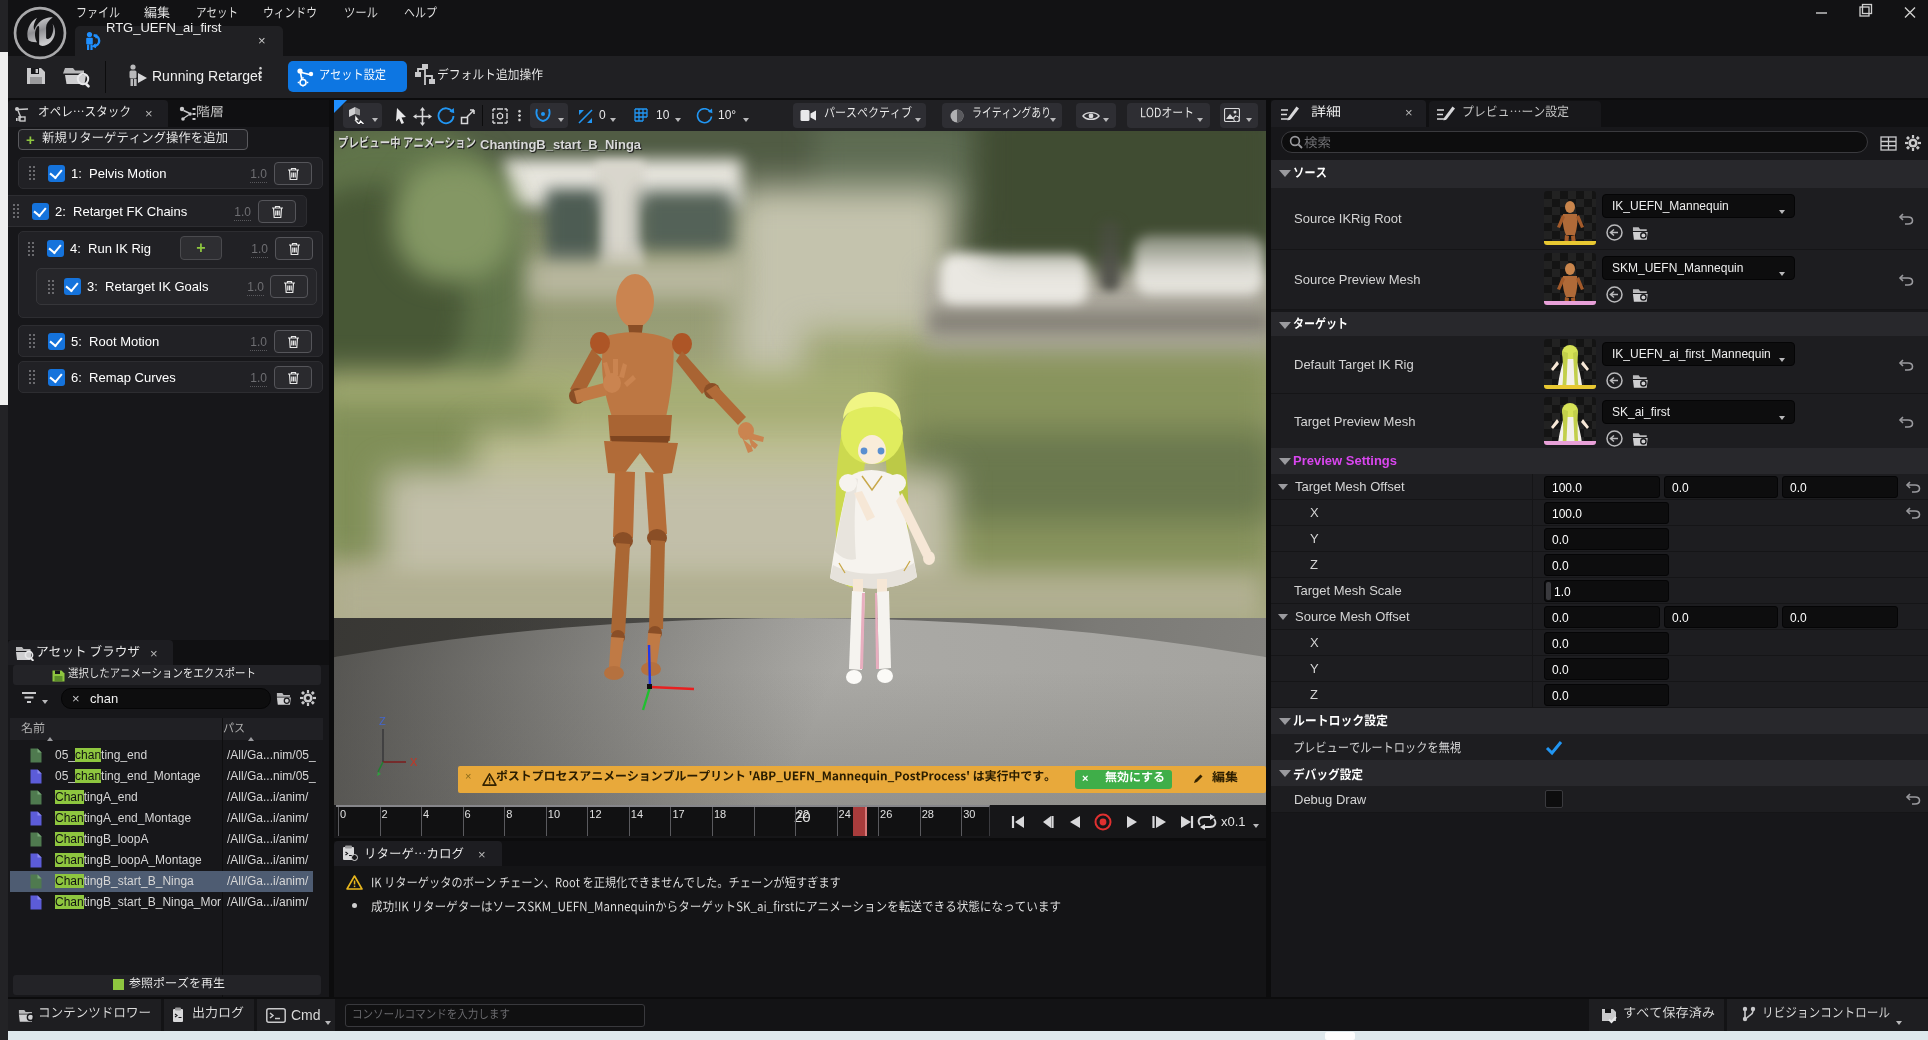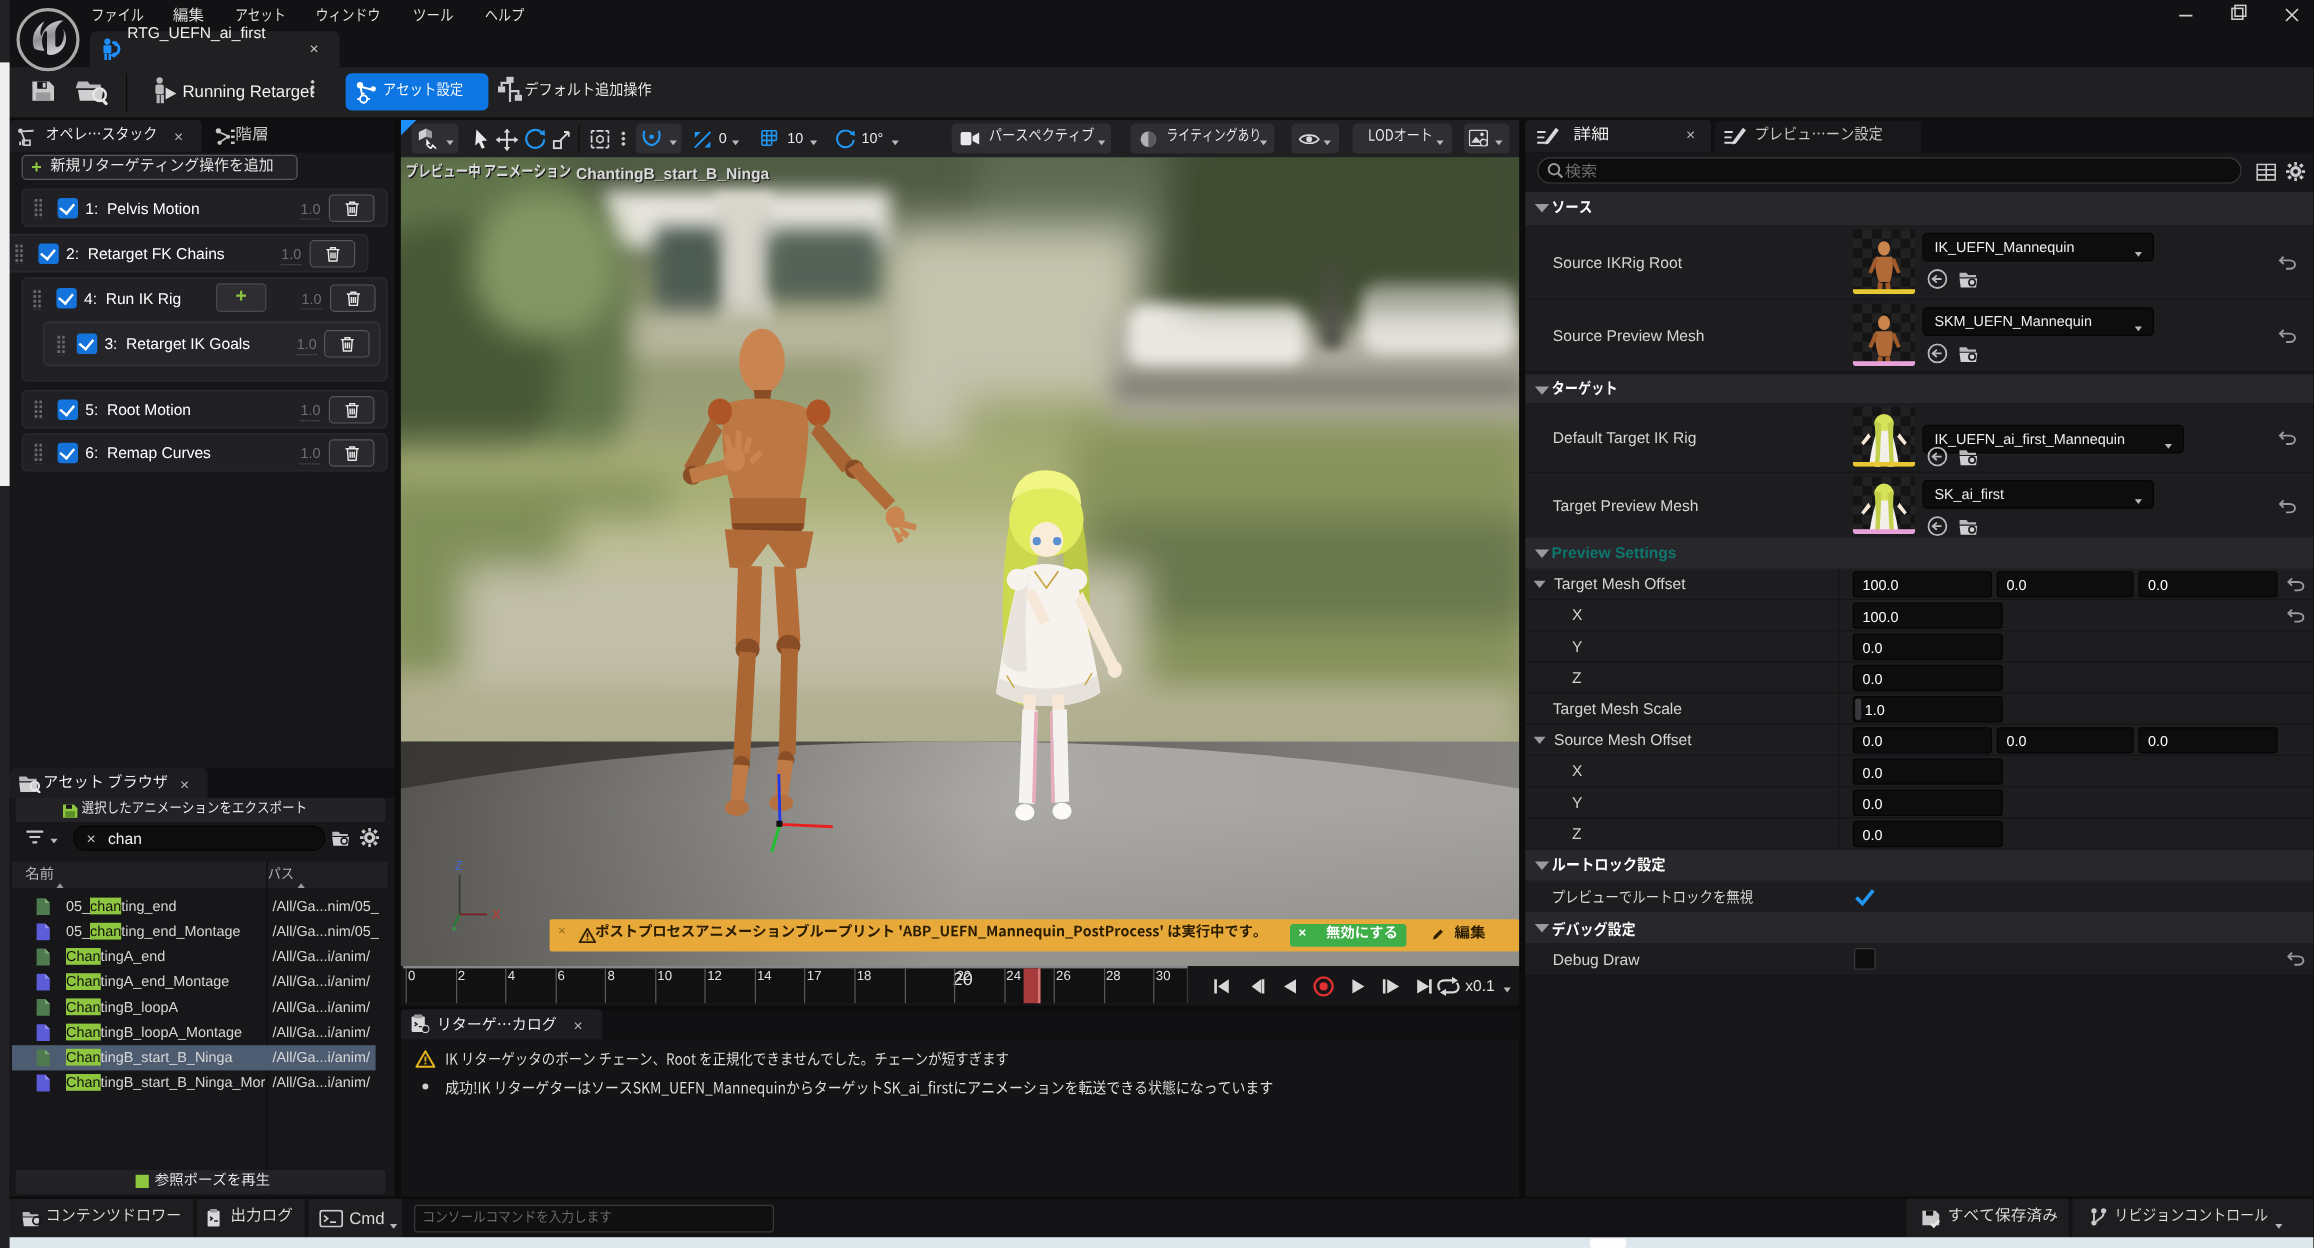--- a/index.html
+++ b/index.html
@@ -995,21 +995,21 @@
       <circle cx="26" cy="14" r="8" fill="#d6e257"></circle>
       <path d="M20 20 C16 32 15 40 14 46 L38 46 C37 38 35 30 32 20 Z" fill="#f3f0ea"></path>
       <path d="M18 12 C20 34 19 44 18 50 l4 0 C23 40 23 28 24 14 Z" fill="#c2cf4b"></path>
       <path d="M34 12 C33 34 34 44 35 50 l-4 0 C30 40 30 28 29 14 Z" fill="#c2cf4b"></path>
       <path d="M13 22 l-6 8 l2 2 l6 -7 M39 22 l6 8 l-2 2 l-6 -7" fill="#f6e7d6"></path>
       <rect x="19" y="46" width="4" height="9" fill="#f5f3ef"></rect>
       <rect x="29" y="46" width="4" height="9" fill="#f5f3ef"></rect>
     </svg>
     <div class="bar" style="background:#e8c832;"></div>
   </div>
-<div class="abs combo" style="left:1602px;top:354px;width:218px;">
+<div class="abs combo" style="left:1602px;top:342px;width:193px;">
     <span style="position:absolute;left:9px;top:4px;">IK_UEFN_ai_first_Mannequin</span>
     <span style="position:absolute;right:9px;top:9px;"><i class="td"></i></span>
   </div>
 <svg class="abs" width="17" height="17" viewBox="0 0 17 17" style="left:1606px;top:372px;">
     <circle cx="8.5" cy="8.5" r="7.5" fill="none" stroke="#b9b9bb" stroke-width="1.5"></circle>
     <path d="M12 8.5 h-7 M8 5.5 l-3.5 3 l3.5 3" fill="none" stroke="#b9b9bb" stroke-width="1.5"></path>
   </svg>
 <svg class="abs" width="19" height="16" viewBox="0 0 20 16" style="left:1632px;top:373px;">
     <path d="M1 2 h6 l1.5 2 h7 v2 h-14.5 z" fill="#b9b9bb"></path>
     <path d="M1 7 h15.5 l-1 8 h-13.5 z" fill="#cfcfd1"></path>
@@ -1049,21 +1049,21 @@
 <svg class="abs" width="16" height="14" viewBox="0 0 16 14" style="left:1898px;top:415px;">
     <path d="M5 2 L2 5 L5 8" fill="none" stroke="#9a9a9e" stroke-width="1.6"></path>
     <path d="M2.5 5 L10 5 C16 5 16 12 10 12 L7 12" fill="none" stroke="#9a9a9e" stroke-width="1.6"></path>
   </svg>
 <div class="abs sechdr" style="top:312px;left:1271px;height:24px;">
     <div class="tri"></div>
   </div>
 <div class="abs sechdr" style="top:448px;left:1271px;height:26px;">
     <div class="tri"></div>
   </div>
-<div class="abs" style="left:1293px;top:453px;font-size:13px;font-weight:bold;color:#0f766e;">Preview Settings</div>
+<div class="abs" style="left:1293px;top:453px;font-size:13px;font-weight:bold;color:#d946ef;">Preview Settings</div>
 <div class="abs drow" style="top:474px;left:1271px;height:26px;"></div>
 <div class="abs" style="left:1278px;top:484px;width:0;height:0;border-left:5px solid transparent;border-right:5px solid transparent;border-top:6px solid #9a9a9e;"></div>
 <div class="abs" style="left:1295px;top:479px;font-size:13px;color:#d4d4d4;">Target Mesh Offset</div>
 <div class="abs dfield" style="left:1544px;top:476px;width:116px;">
     <span style="left:7px;">100.0</span>
   </div>
 <div class="abs dfield" style="left:1664px;top:476px;width:114px;">
     <span style="left:7px;">0.0</span>
   </div>
 <div class="abs dfield" style="left:1782px;top:476px;width:116px;">

